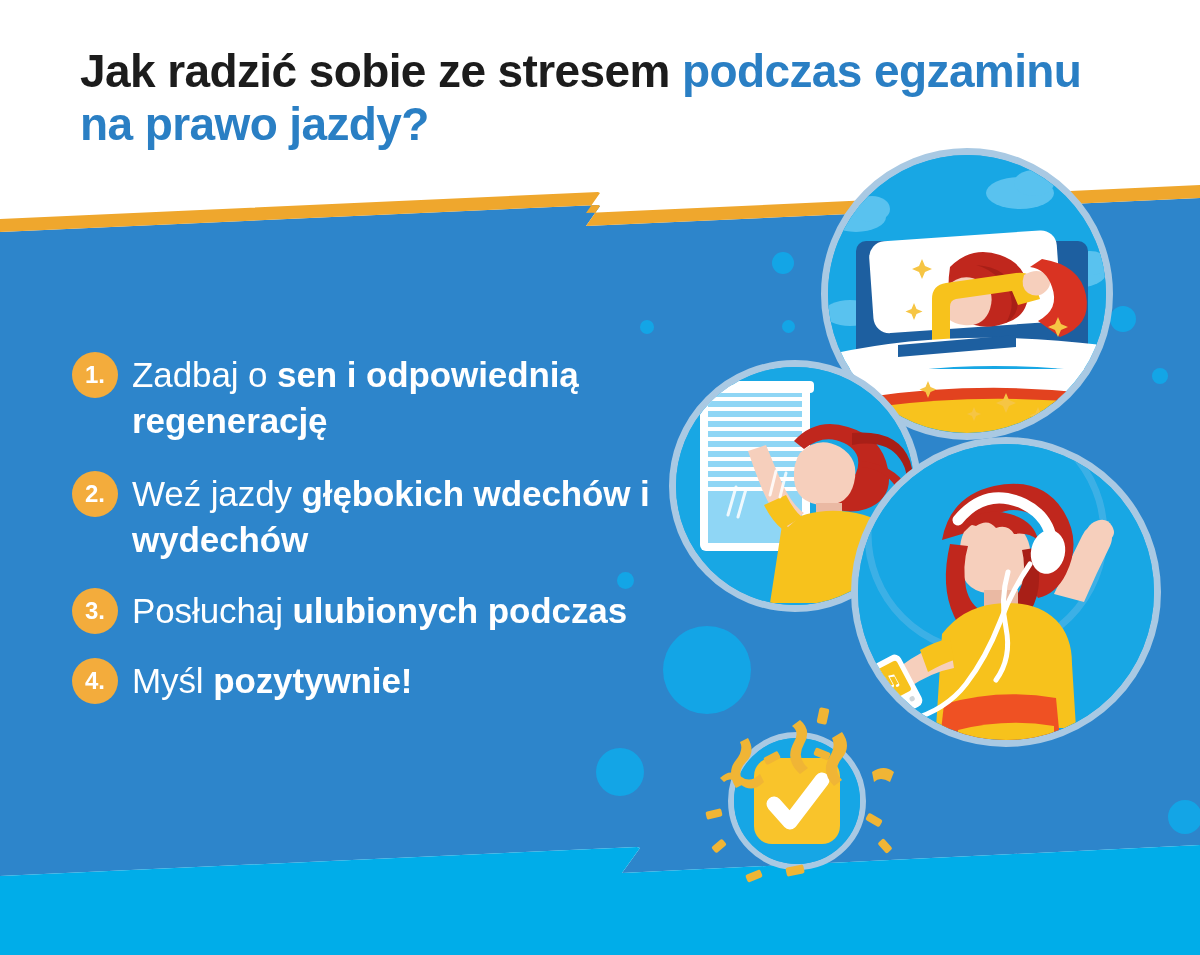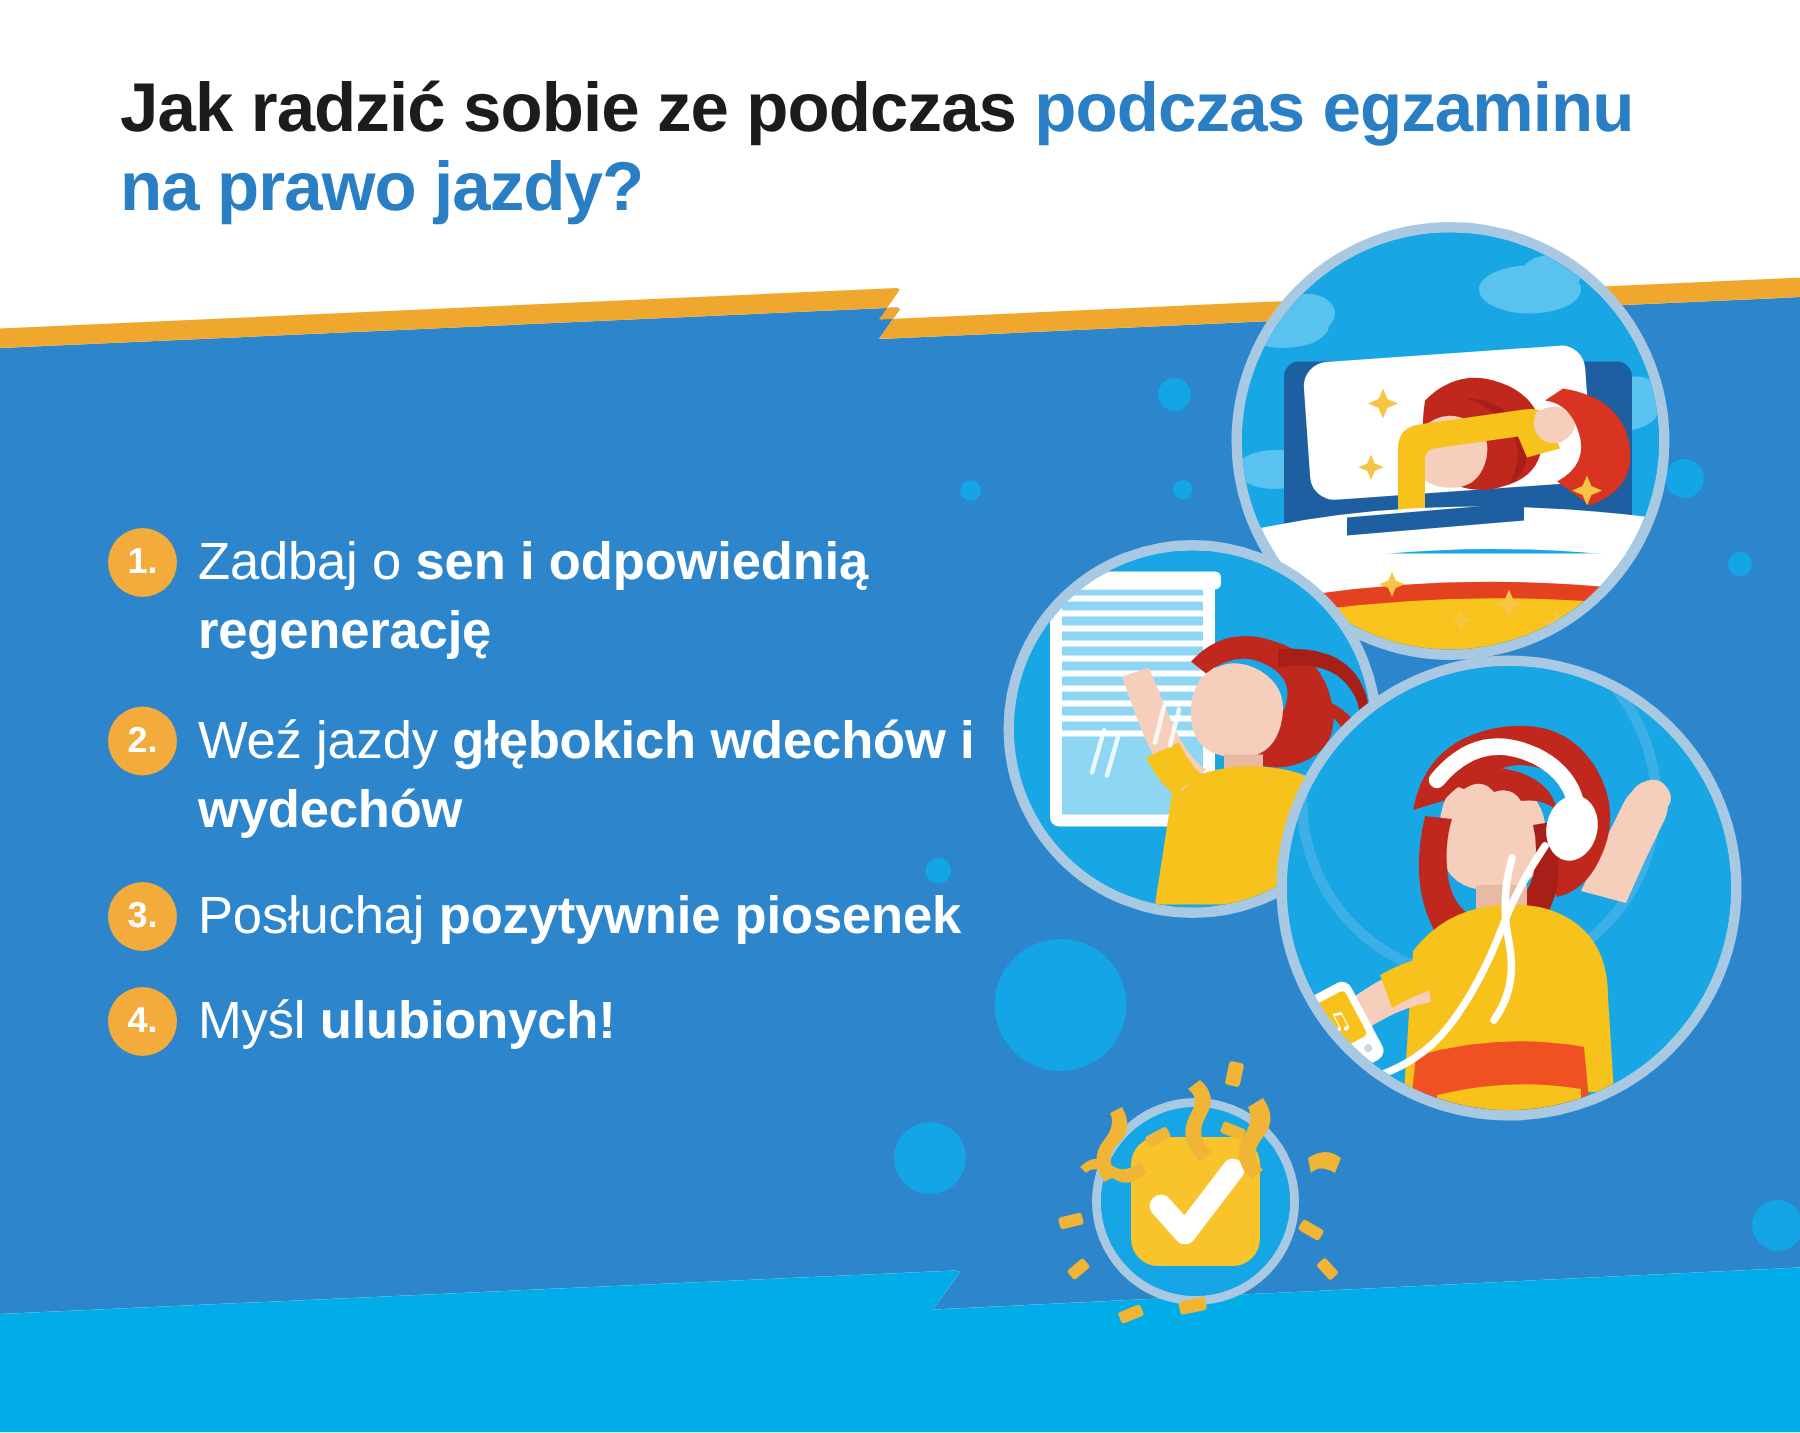--- a/index.html
+++ b/index.html
@@ -121,43 +121,43 @@
   <div class="dot" style="left:1110px;top:306px;width:26px;height:26px;"></div>
   <div class="dot" style="left:1152px;top:368px;width:16px;height:16px;"></div>
   <div class="dot" style="left:640px;top:320px;width:14px;height:14px;"></div>
   <div class="dot" style="left:663px;top:626px;width:88px;height:88px;"></div>
   <div class="dot" style="left:596px;top:748px;width:48px;height:48px;"></div>
   <div class="dot" style="left:617px;top:572px;width:17px;height:17px;"></div>
   <div class="dot" style="left:1168px;top:800px;width:34px;height:34px;"></div>
   <div class="dot" style="left:886px;top:180px;width:12px;height:12px;"></div>
 
   <div class="title">
-    <span>Jak radzić sobie ze podczas </span><span class="accent">podczas egzaminu na prawo jazdy?</span>
+    <span>Jak radzić sobie ze stresem </span><span class="accent">podczas egzaminu na prawo jazdy?</span>
   </div>
 
   <div class="list">
 
     <div class="item i1">
       <div class="badge">1.</div>
       <div class="itemtext"><span>Zadbaj o </span><b>sen i odpowiednią regenerację</b></div>
     </div>
 
     <div class="item i2">
       <div class="badge">2.</div>
       <div class="itemtext"><span>Weź jazdy </span><b>głębokich wdechów i wydechów</b></div>
     </div>
 
     <div class="item i3">
       <div class="badge">3.</div>
-      <div class="itemtext"><span>Posłuchaj </span><b>pozytywnie piosenek</b></div>
+      <div class="itemtext"><span>Posłuchaj </span><b>ulubionych podczas</b></div>
     </div>
 
     <div class="item i4">
       <div class="badge">4.</div>
-      <div class="itemtext"><span>Myśl </span><b>ulubionych!</b></div>
+      <div class="itemtext"><span>Myśl </span><b>pozytywnie!</b></div>
     </div>
 
   </div>
 
   <div class="circle c-sleep">
     <svg class="inner" viewBox="0 0 278 278">
       <rect x="0" y="0" width="278" height="278" fill="#18a7e4"></rect>
 
       <g fill="#59c2ef">
         <ellipse cx="28" cy="62" rx="30" ry="15"></ellipse>

